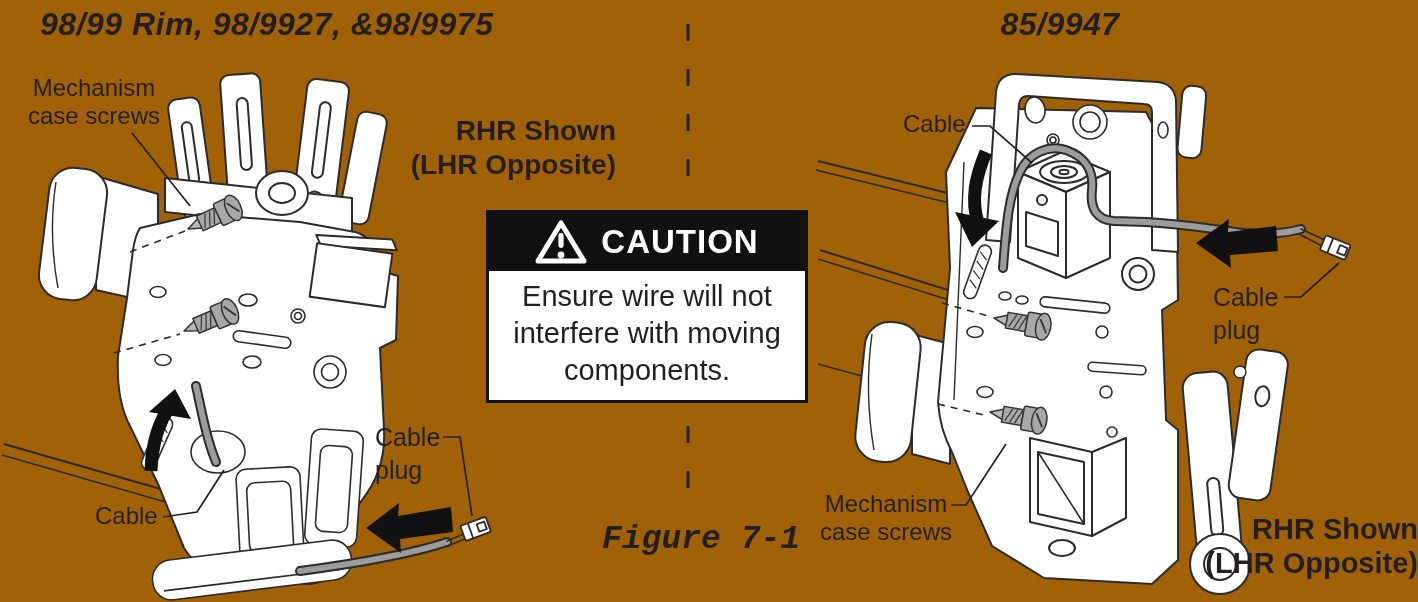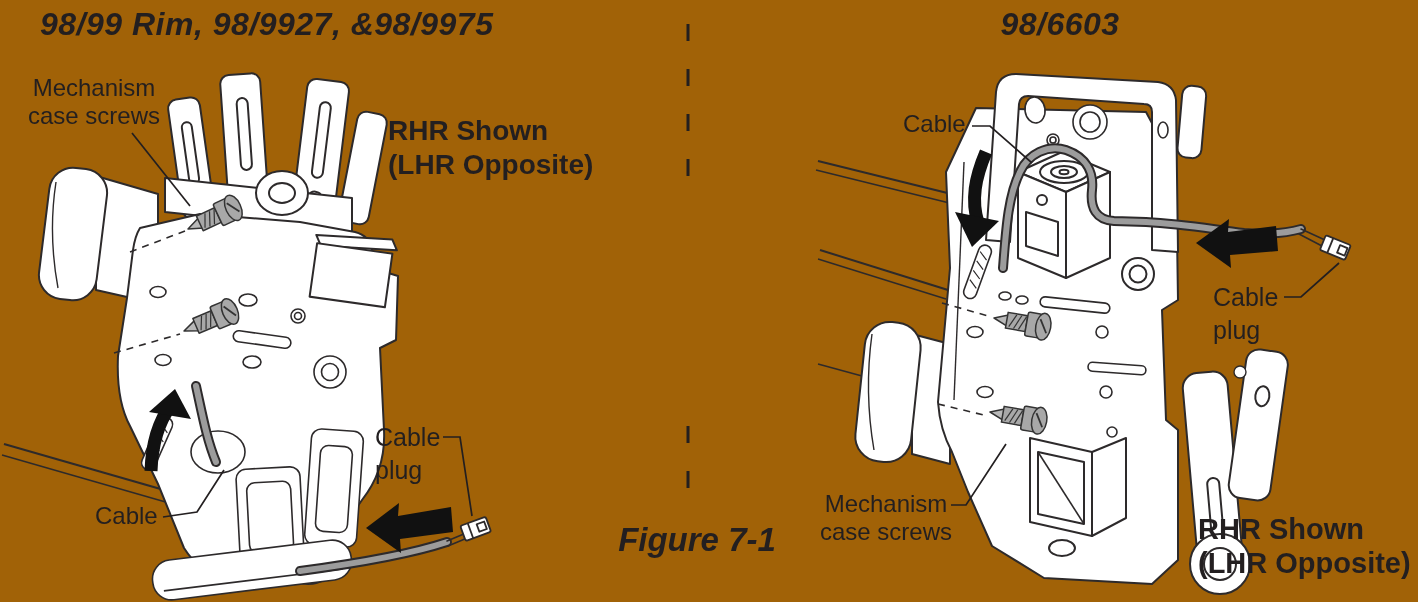--- a/index.html
+++ b/index.html
@@ -4,24 +4,24 @@
 <style>
   html,body{margin:0;padding:0;background:#fff;}
   .canvas{position:relative;width:1418px;height:602px;background:#a16207;overflow:hidden;
           font-family:"Liberation Sans","DejaVu Sans",sans-serif;color:#231f20;}
   .abs{position:absolute;}
   svg.artwork{position:absolute;left:0;top:0;}
   .title{font-size:32px;font-weight:bold;font-style:italic;text-align:center;letter-spacing:.5px;white-space:nowrap;}
   .lbl{font-size:24px;line-height:28px;text-align:center;}
   .lbl .ln{display:block;}
   .lbl-plug{font-size:25px;line-height:33px;}
-  .note{font-weight:bold;text-align:left;}
+  .note{font-weight:bold;text-align:right;}
   .note-left{font-size:28px;line-height:34px;}
   .note-right{font-size:29px;line-height:34px;}
-  .figcap{font-size:33px;font-weight:bold;font-style:italic;text-align:center;white-space:nowrap;}
+  .figcap{font-size:33px;font-weight:bold;font-style:italic;text-align:center;white-space:nowrap;font-family:Liberation Mono, monospace;}
   .caution-box{left:486px;top:210px;width:322px;border:3px solid #111;background:#fff;box-sizing:border-box;}
   .caution-header{height:58px;background:#111;display:flex;align-items:center;justify-content:center;gap:14px;}
   .caution-title{color:#fff;font-size:33px;font-weight:bold;letter-spacing:1px;}
   .caution-body{font-size:29px;line-height:37px;text-align:center;padding:7px 2px 11px;}
 </style>
 </head>
 <body>
 
 <div class="canvas">
 
@@ -245,39 +245,50 @@
       <path d="M132,133 L190,206"></path>
       <path d="M163,517 L197,512 L224,470"></path>
       <path d="M443,437 H460 L472,516"></path>
       <path d="M972,126 H990 L1032,163"></path>
       <path d="M1284,297 H1301 L1339,263"></path>
       <path d="M951,505 H966 L1006,444"></path>
     </g>
   </svg>
 
   <div class="abs title" style="left:40px;top:6px;width:442px;">98/99 Rim, 98/9927, &amp;98/9975</div>
-  <div class="abs title" style="left:910px;top:6px;width:300px;">98/6603</div>
+  <div class="abs title" style="left:910px;top:6px;width:300px;">85/9947</div>
 
   <div class="abs lbl" style="left:28px;top:74px;">
     <span class="ln">Mechanism</span>
     <span class="ln">case screws</span>
   </div>
 
   <div class="abs note note-left" style="left:388px;top:114px;width:228px;">
     <div>RHR Shown</div>
     <div>(LHR Opposite)</div>
   </div>
 
   <div class="abs lbl" style="left:95px;top:502px;">Cable</div>
 
   <div class="abs lbl-plug" style="left:375px;top:421px;">
     <div>Cable</div>
     <div>plug</div>
   </div>
 
+  <div class="abs caution-box">
+    <div class="caution-header">
+      <svg width="52" height="44" viewBox="0 0 52 44">
+        <path d="M26,3 L49,41 L3,41 Z" fill="#111" stroke="#fff" stroke-width="5" stroke-linejoin="round"></path>
+        <rect x="23.4" y="13" width="5.2" height="15" rx="2.4" fill="#fff"></rect>
+        <circle cx="26" cy="35" r="3.4" fill="#fff"></circle>
+      </svg>
+      <span class="caution-title">CAUTION</span>
+    </div>
+    <div class="caution-body">Ensure wire will not interfere with moving components.</div>
+  </div>
 
   <div class="abs figcap" style="left:602px;top:521px;width:190px;">Figure 7-1</div>
 
   <div class="abs lbl" style="left:903px;top:110px;">Cable</div>
 
   <div class="abs lbl-plug" style="left:1213px;top:281px;">
     <div>Cable</div>
     <div>plug</div>
   </div>
 

